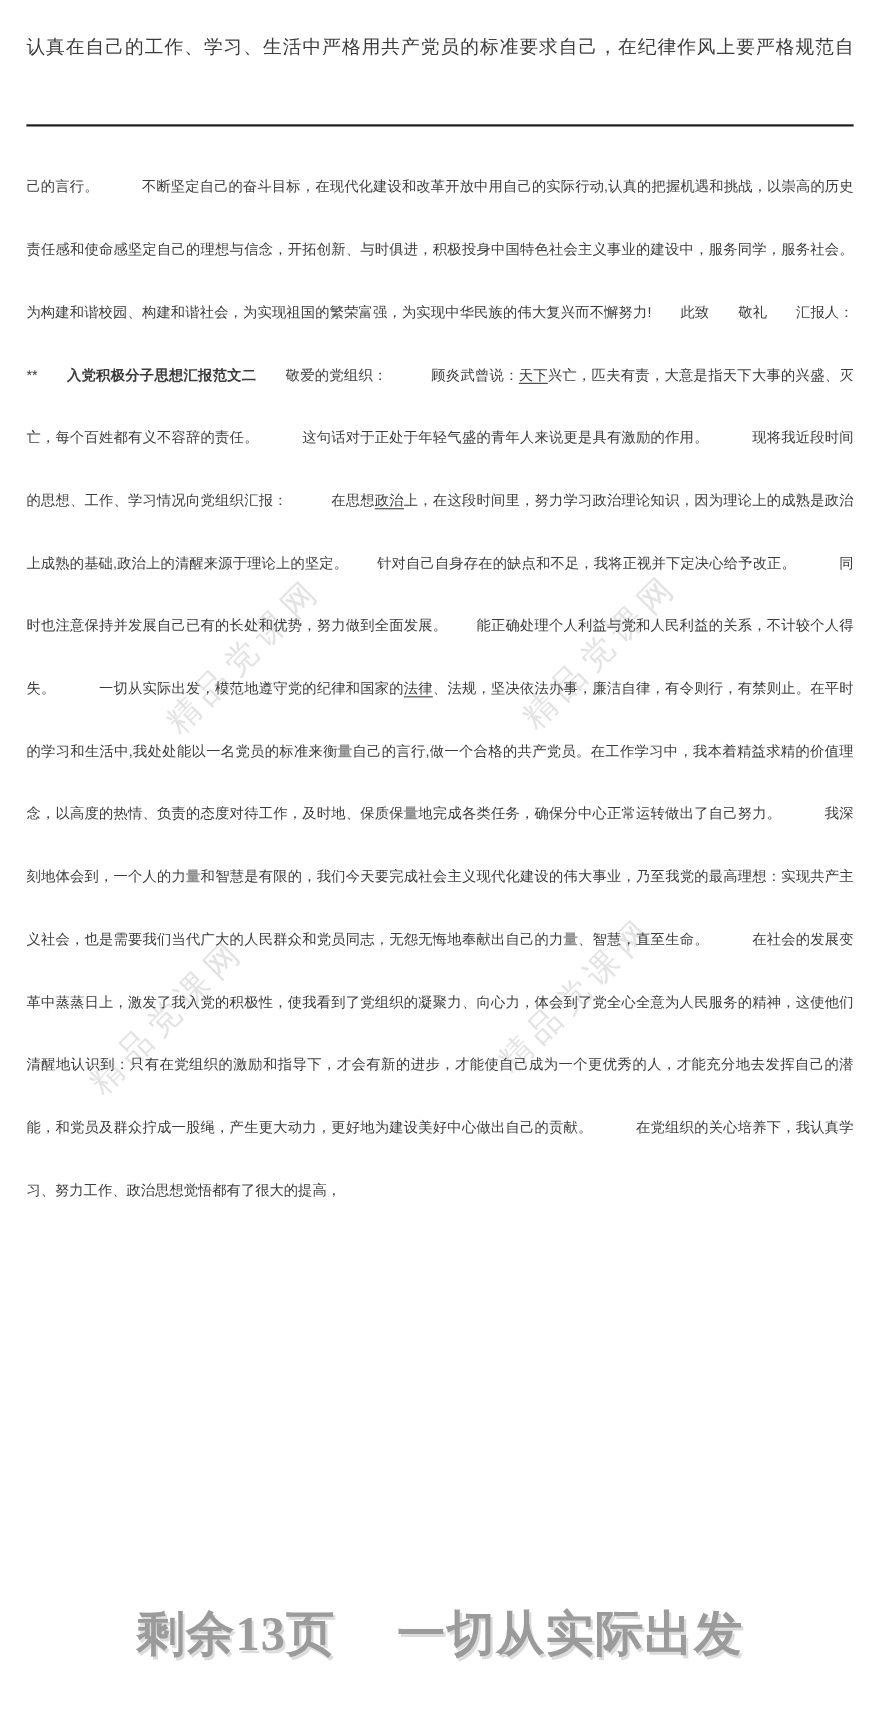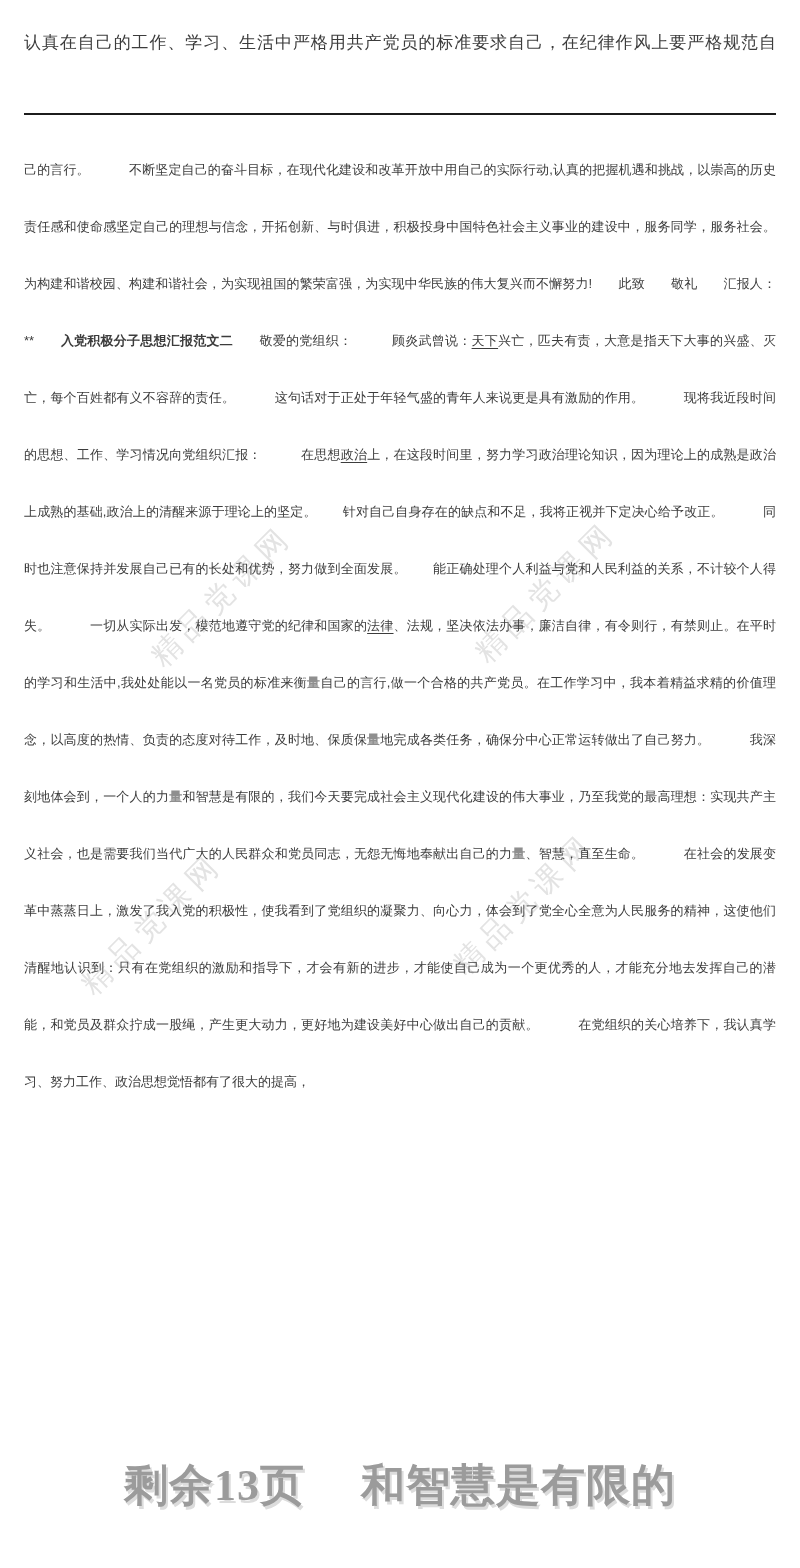--- a/index.html
+++ b/index.html
@@ -81,14 +81,14 @@
 
 <div class="page">
   <div class="top-line">认真在自己的工作、学习、生活中严格用共产党员的标准要求自己，在纪律作风上要严格规范自</div>
 
   <hr class="divider">
 
   <div class="body-text"><span class="run n">己的言行。　　　不断坚定自己的奋斗目标，在现代化建设和改革开放中用自己的实际行动,认真的把握机遇和挑战，以崇高的历史责任感和使命感坚定自己的理想与信念，开拓创新、与时俱进，积极投身中国特色社会主义事业的建设中，服务同学，服务社会。　　为构建和谐校园、构建和谐社会，为实现祖国的繁荣富强，为实现中华民族的伟大复兴而不懈努力!　　此致　　敬礼　　汇报人：**　　</span><span class="run b">入党积极分子思想汇报范文二</span><span class="run n">　　敬爱的党组织：　　　顾炎武曾说：</span><span class="run u">天下</span><span class="run n">兴亡，匹夫有责，大意是指天下大事的兴盛、灭亡，每个百姓都有义不容辞的责任。　　　这句话对于正处于年轻气盛的青年人来说更是具有激励的作用。　　　现将我近段时间的思想、工作、学习情况向党组织汇报：　　　在思想</span><span class="run u">政治</span><span class="run n">上，在这段时间里，努力学习政治理论知识，因为理论上的成熟是政治上成熟的基础,政治上的清醒来源于理论上的坚定。　　针对自己自身存在的缺点和不足，我将正视并下定决心给予改正。　　　同时也注意保持并发展自己已有的长处和优势，努力做到全面发展。　　能正确处理个人利益与党和人民利益的关系，不计较个人得失。　　　一切从实际出发，模范地遵守党的纪律和国家的</span><span class="run u">法律</span><span class="run n">、法规，坚决依法办事，廉洁自律，有令则行，有禁则止。在平时的学习和生活中,我处处能以一名党员的标准来衡</span><span class="run g">量</span><span class="run n">自己的言行,做一个合格的共产党员。在工作学习中，我本着精益求精的价值理念，以高度的热情、负责的态度对待工作，及时地、保质保</span><span class="run g">量</span><span class="run n">地完成各类任务，确保分中心正常运转做出了自己努力。　　　我深刻地体会到，一个人的力</span><span class="run g">量</span><span class="run n">和智慧是有限的，我们今天要完成社会主义现代化建设的伟大事业，乃至我党的最高理想：实现共产主义社会，也是需要我们当代广大的人民群众和党员同志，无怨无悔地奉献出自己的力</span><span class="run g">量</span><span class="run n">、智慧，直至生命。　　　在社会的发展变革中蒸蒸日上，激发了我入党的积极性，使我看到了党组织的凝聚力、向心力，体会到了党全心全意为人民服务的精神，这使他们清醒地认识到：只有在党组织的激励和指导下，才会有新的进步，才能使自己成为一个更优秀的人，才能充分地去发挥自己的潜能，和党员及群众拧成一股绳，产生更大动力，更好地为建设美好中心做出自己的贡献。　　　在党组织的关心培养下，我认真学习、努力工作、政治思想觉悟都有了很大的提高，</span></div>
 </div>
 
 <div class="banner">
-  <span>剩余13页</span><span class="gap"></span><span>和智慧是有限的</span>
+  <span>剩余13页</span><span class="gap"></span><span>一切从实际出发</span>
 </div>
 
 </body></html>

